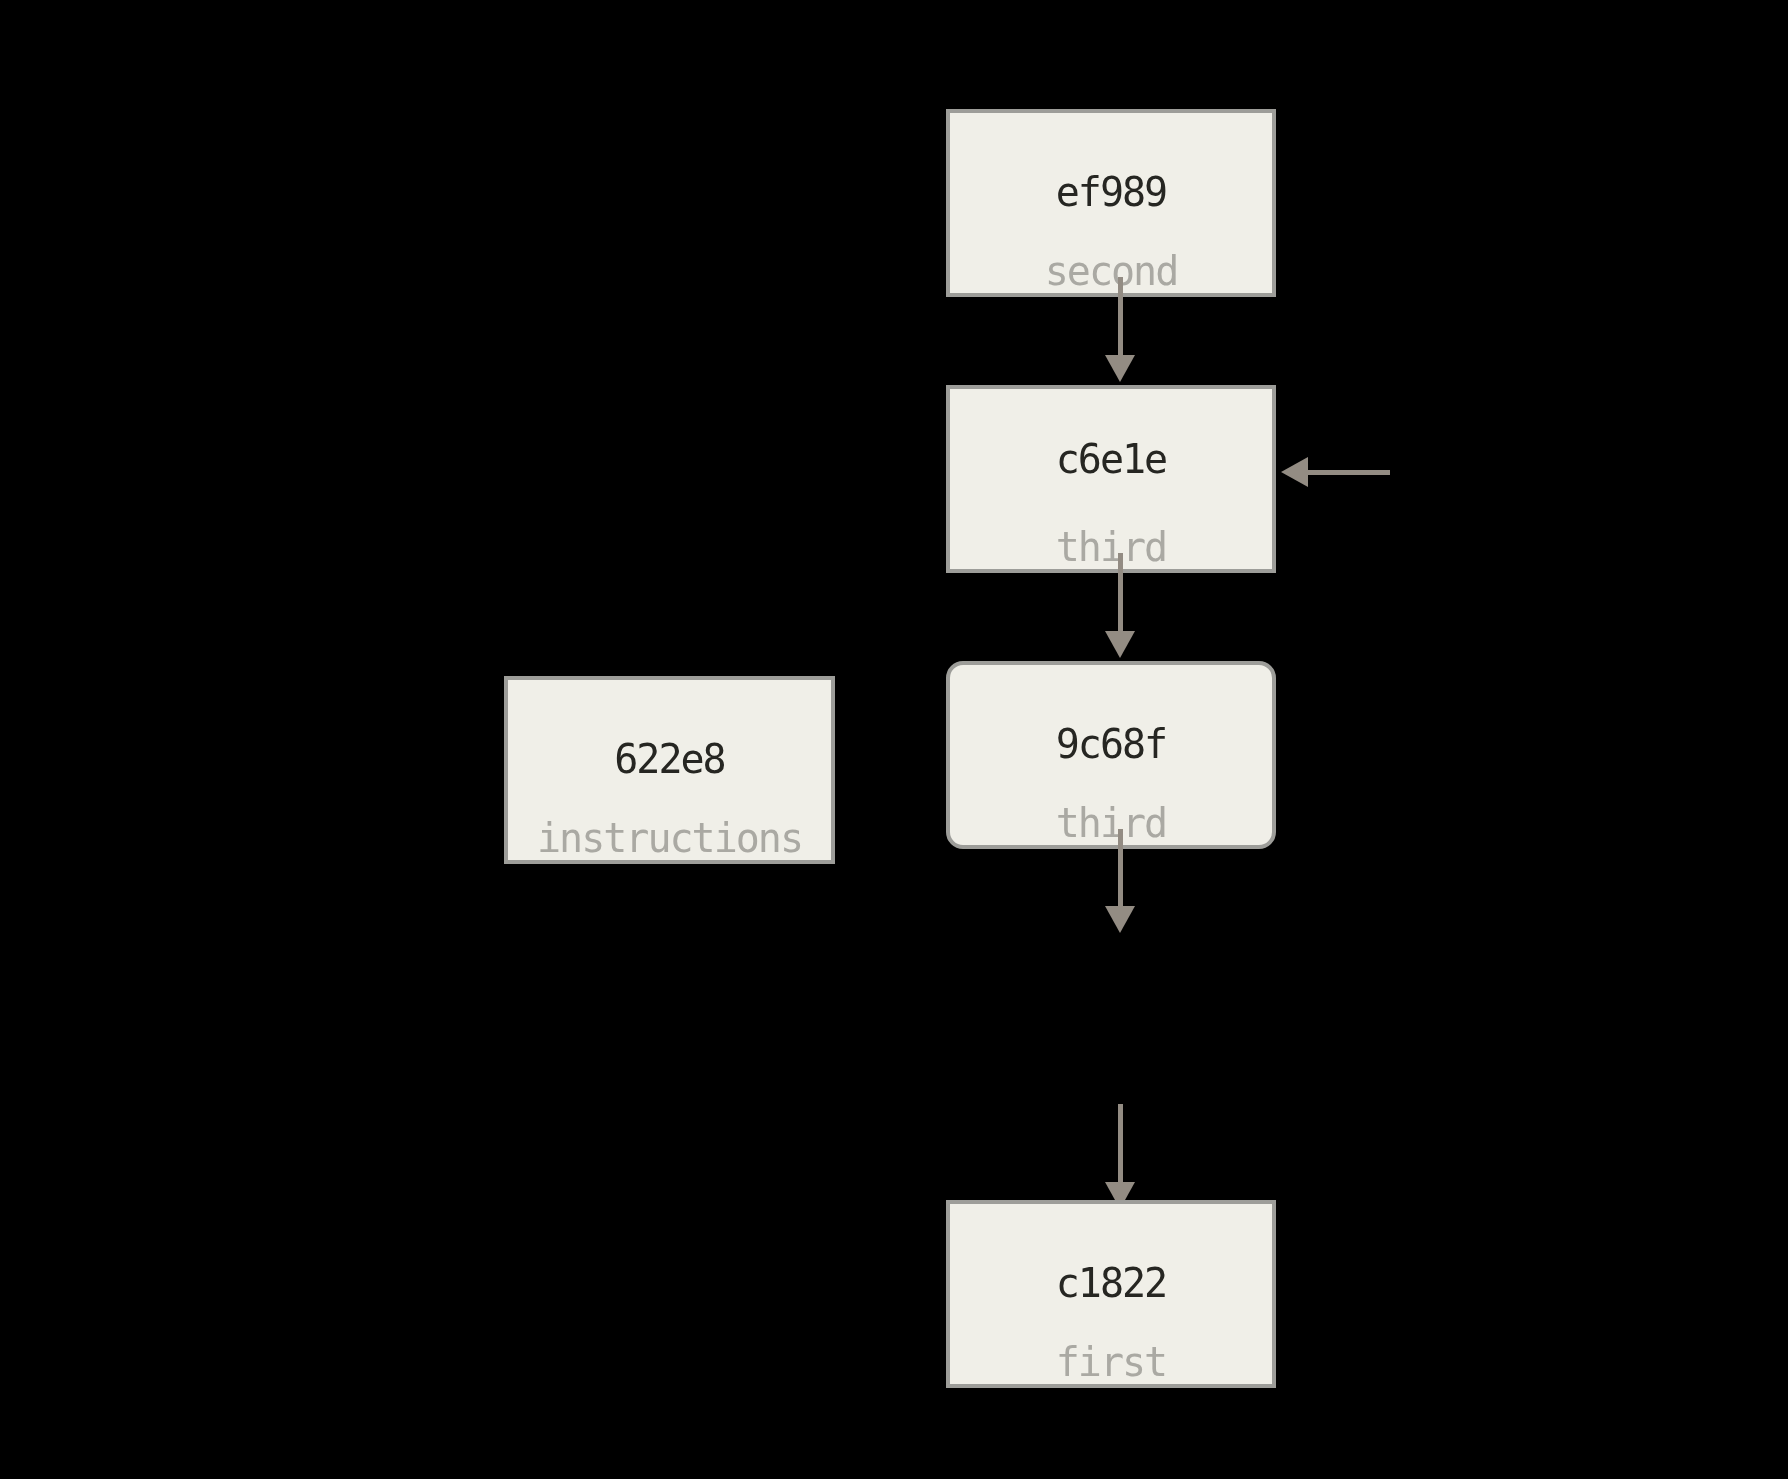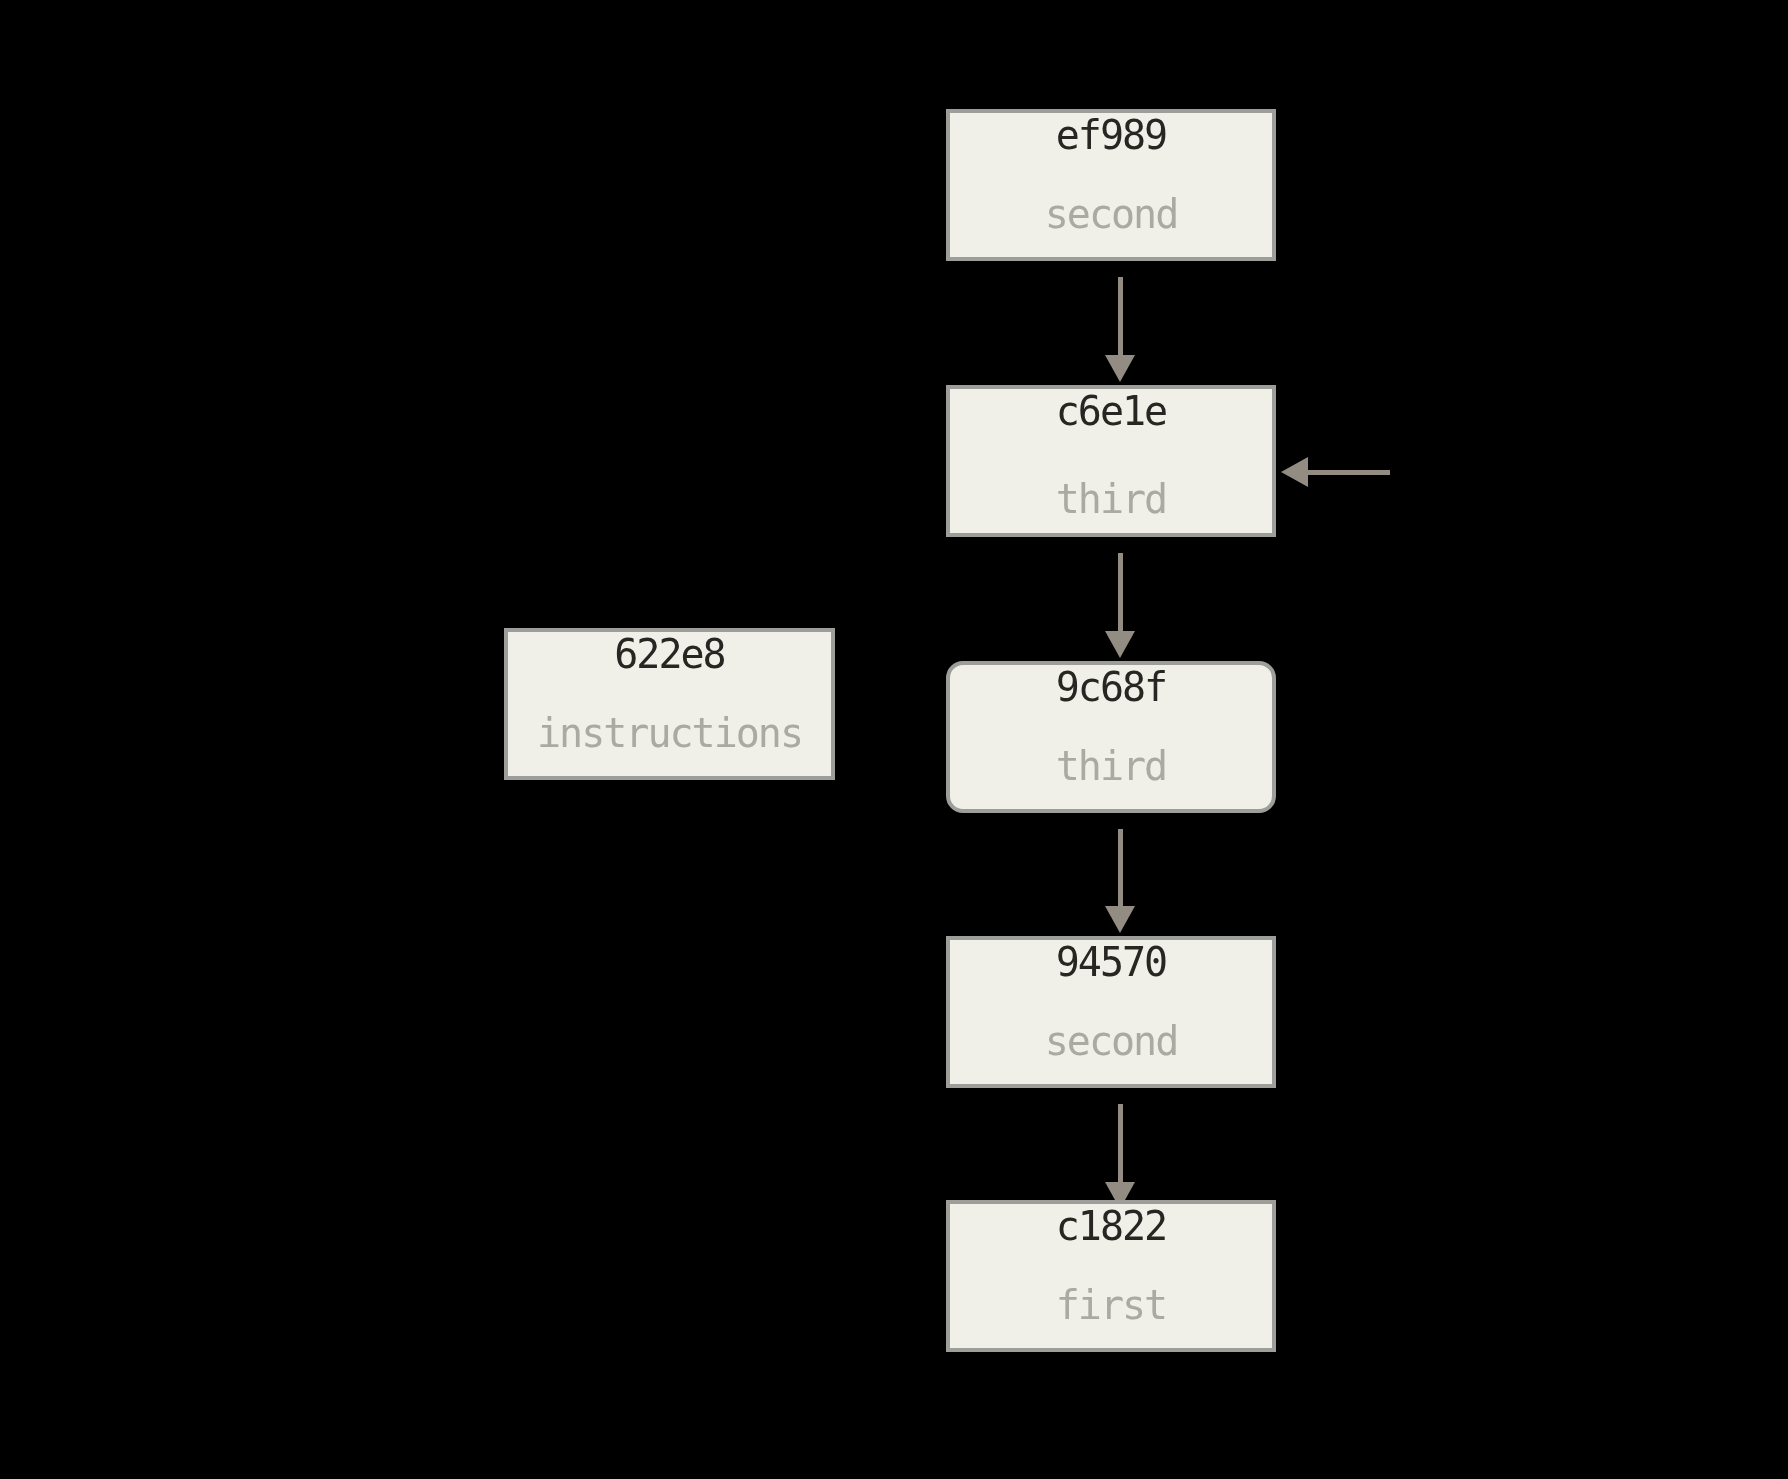--- a/index.html
+++ b/index.html
@@ -14,26 +14,26 @@
     background: var(--bg, #000000);
     overflow: hidden;
     font-family: "DejaVu Sans Mono", "Liberation Mono", monospace;
   }
 
   
   .node {
     position: absolute;
     box-sizing: border-box;
     width: 330px;
-    height: 152px;
+    height: 188px;
     background: var(--box-fill, #f0efe8);
     border: 4px solid var(--box-border, #9d9d99);
     display: flex;
     flex-direction: column;
-    justify-content: flex-start;
+    justify-content: flex-end;
     align-items: center;
     gap: 35px;
   }
   .node .hash {
     display: block;
     line-height: 44px;
     font-size: 40px;
     letter-spacing: -2px;
     color: var(--hash-color, #262622);
   }
@@ -46,21 +46,21 @@
   }
 
   
   #commit-0 { left: 946px; top: 109px; }
   #commit-1 { left: 946px; top: 385px; gap: 44px; }
   #commit-2 { left: 946px; top: 661px; border-radius: 17px; }
   #commit-3 { left: 946px; top: 936px; }
   #commit-4 { left: 946px; top: 1200px; }
 
   
-  #side-box { left: 504px; top: 628px; width: 331px; }
+  #side-box { left: 504px; top: 676px; width: 331px; }
 
   
   .ref-box {
     position: absolute;
     box-sizing: border-box;
     left: 1390px;
     top: 403px;
     width: 317px;
     height: 97px;
     background: var(--accent-red, #f34e26);
@@ -140,24 +140,20 @@
   <div class="vhead" id="arrow-head-1"></div>
 
   <div class="node" id="commit-2">
     <span class="hash">9c68f</span>
     <span class="label">third</span>
   </div>
 
   <div class="vline" id="arrow-line-2"></div>
   <div class="vhead" id="arrow-head-2"></div>
 
-  <div class="node" id="commit-3">
-    <span class="hash">94570</span>
-    <span class="label">second</span>
-  </div>
 
   <div class="vline" id="arrow-line-3"></div>
   <div class="vhead" id="arrow-head-3"></div>
 
   <div class="node" id="commit-4">
     <span class="hash">c1822</span>
     <span class="label">first</span>
   </div>
 
   <div class="node" id="side-box">

